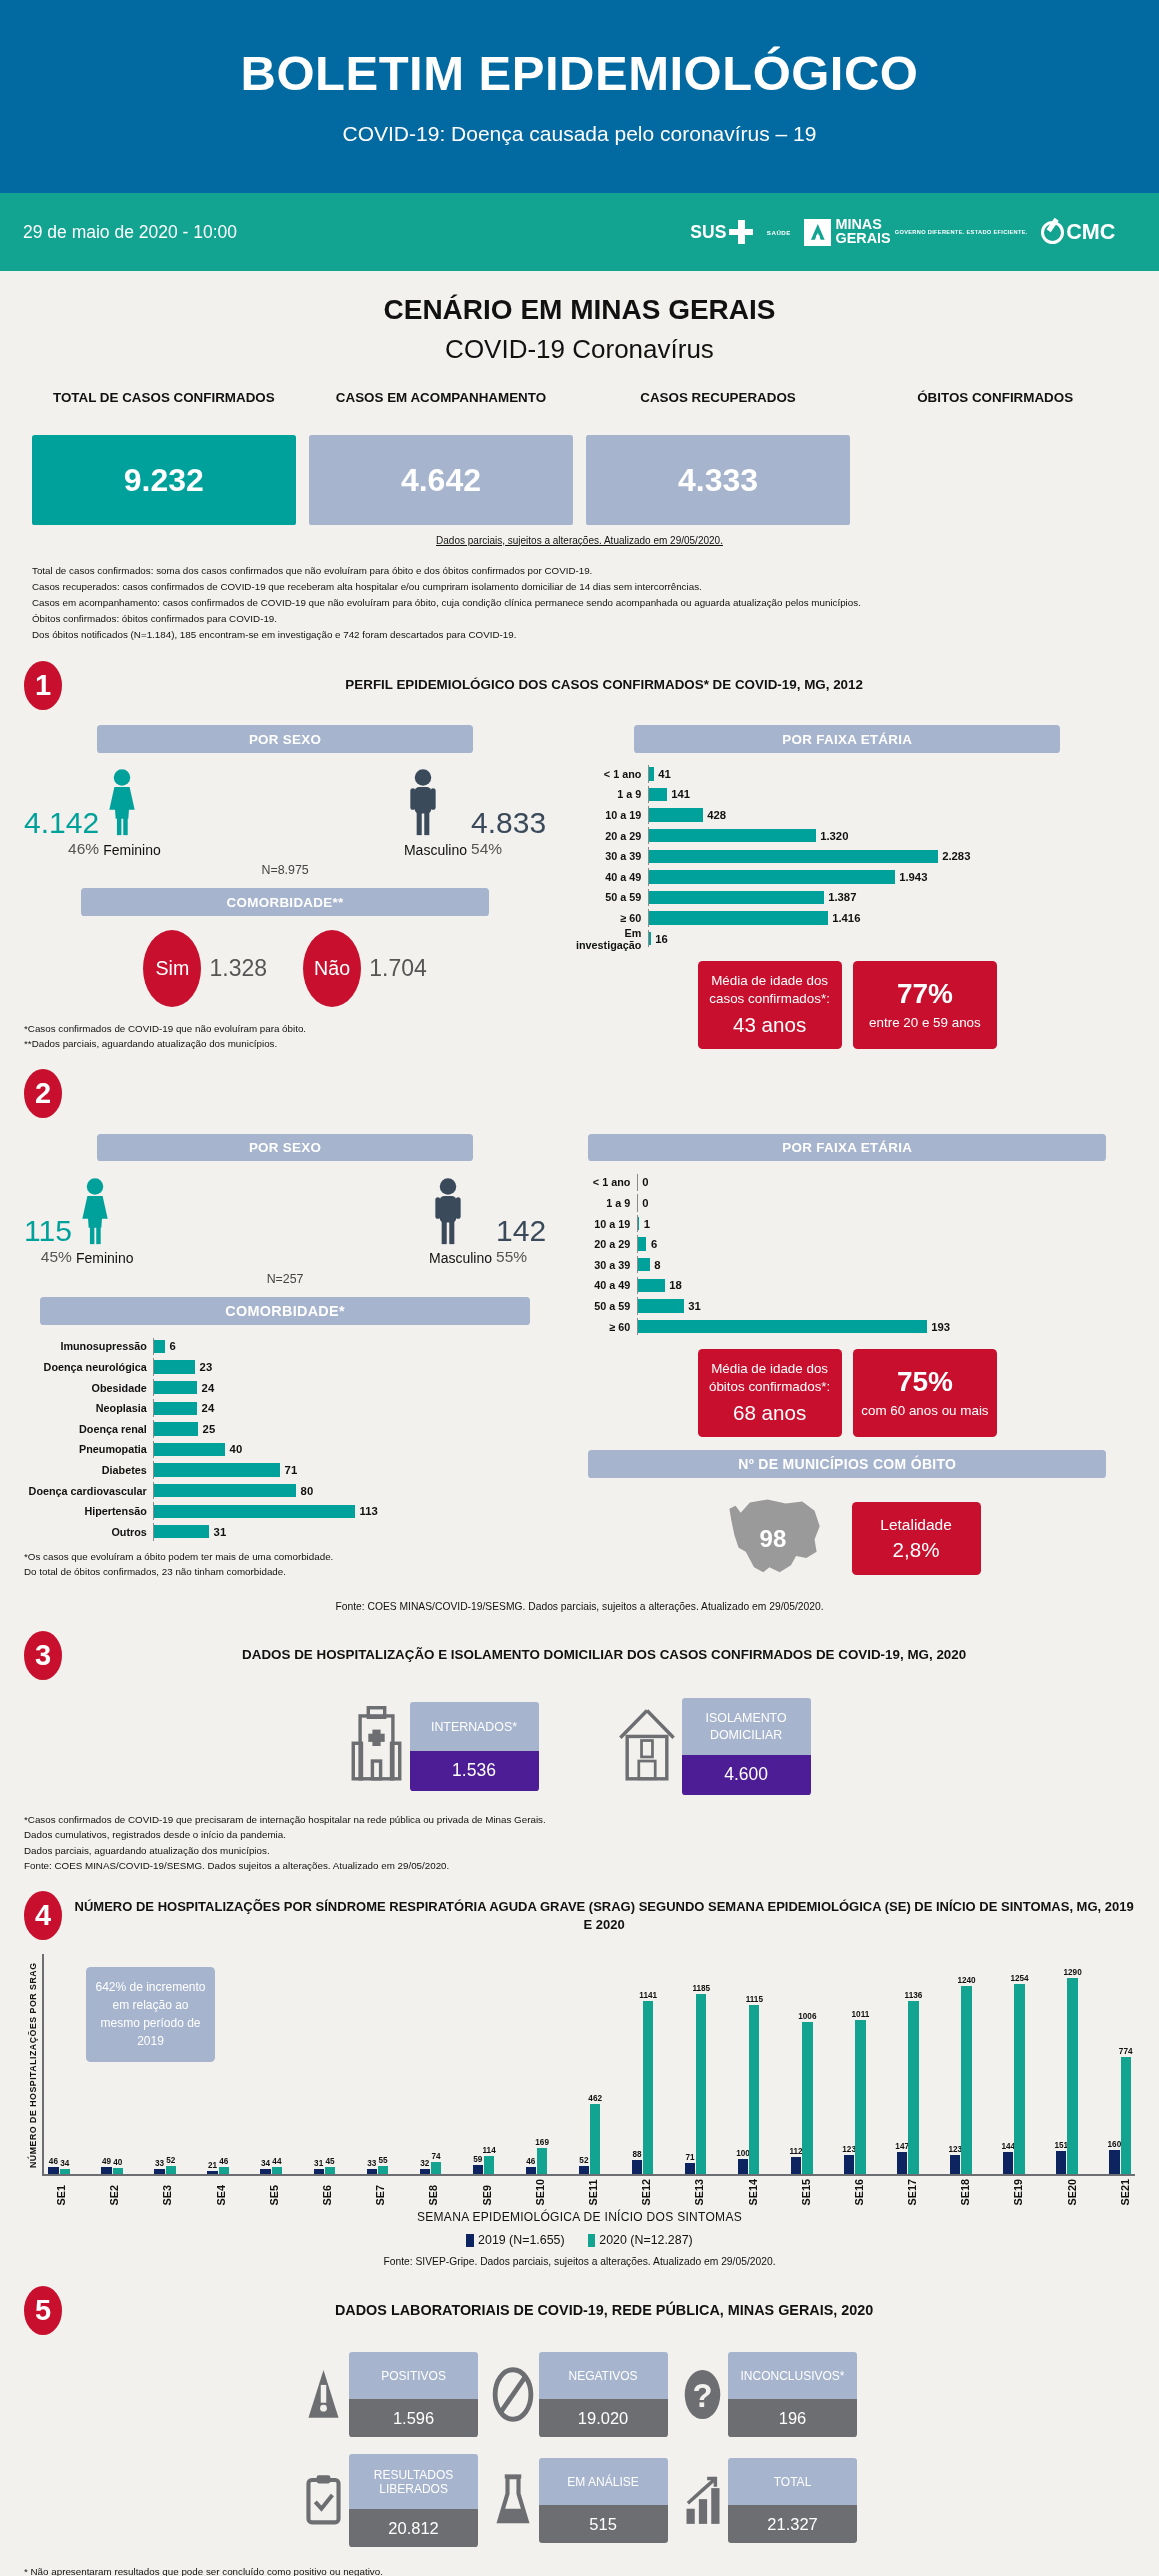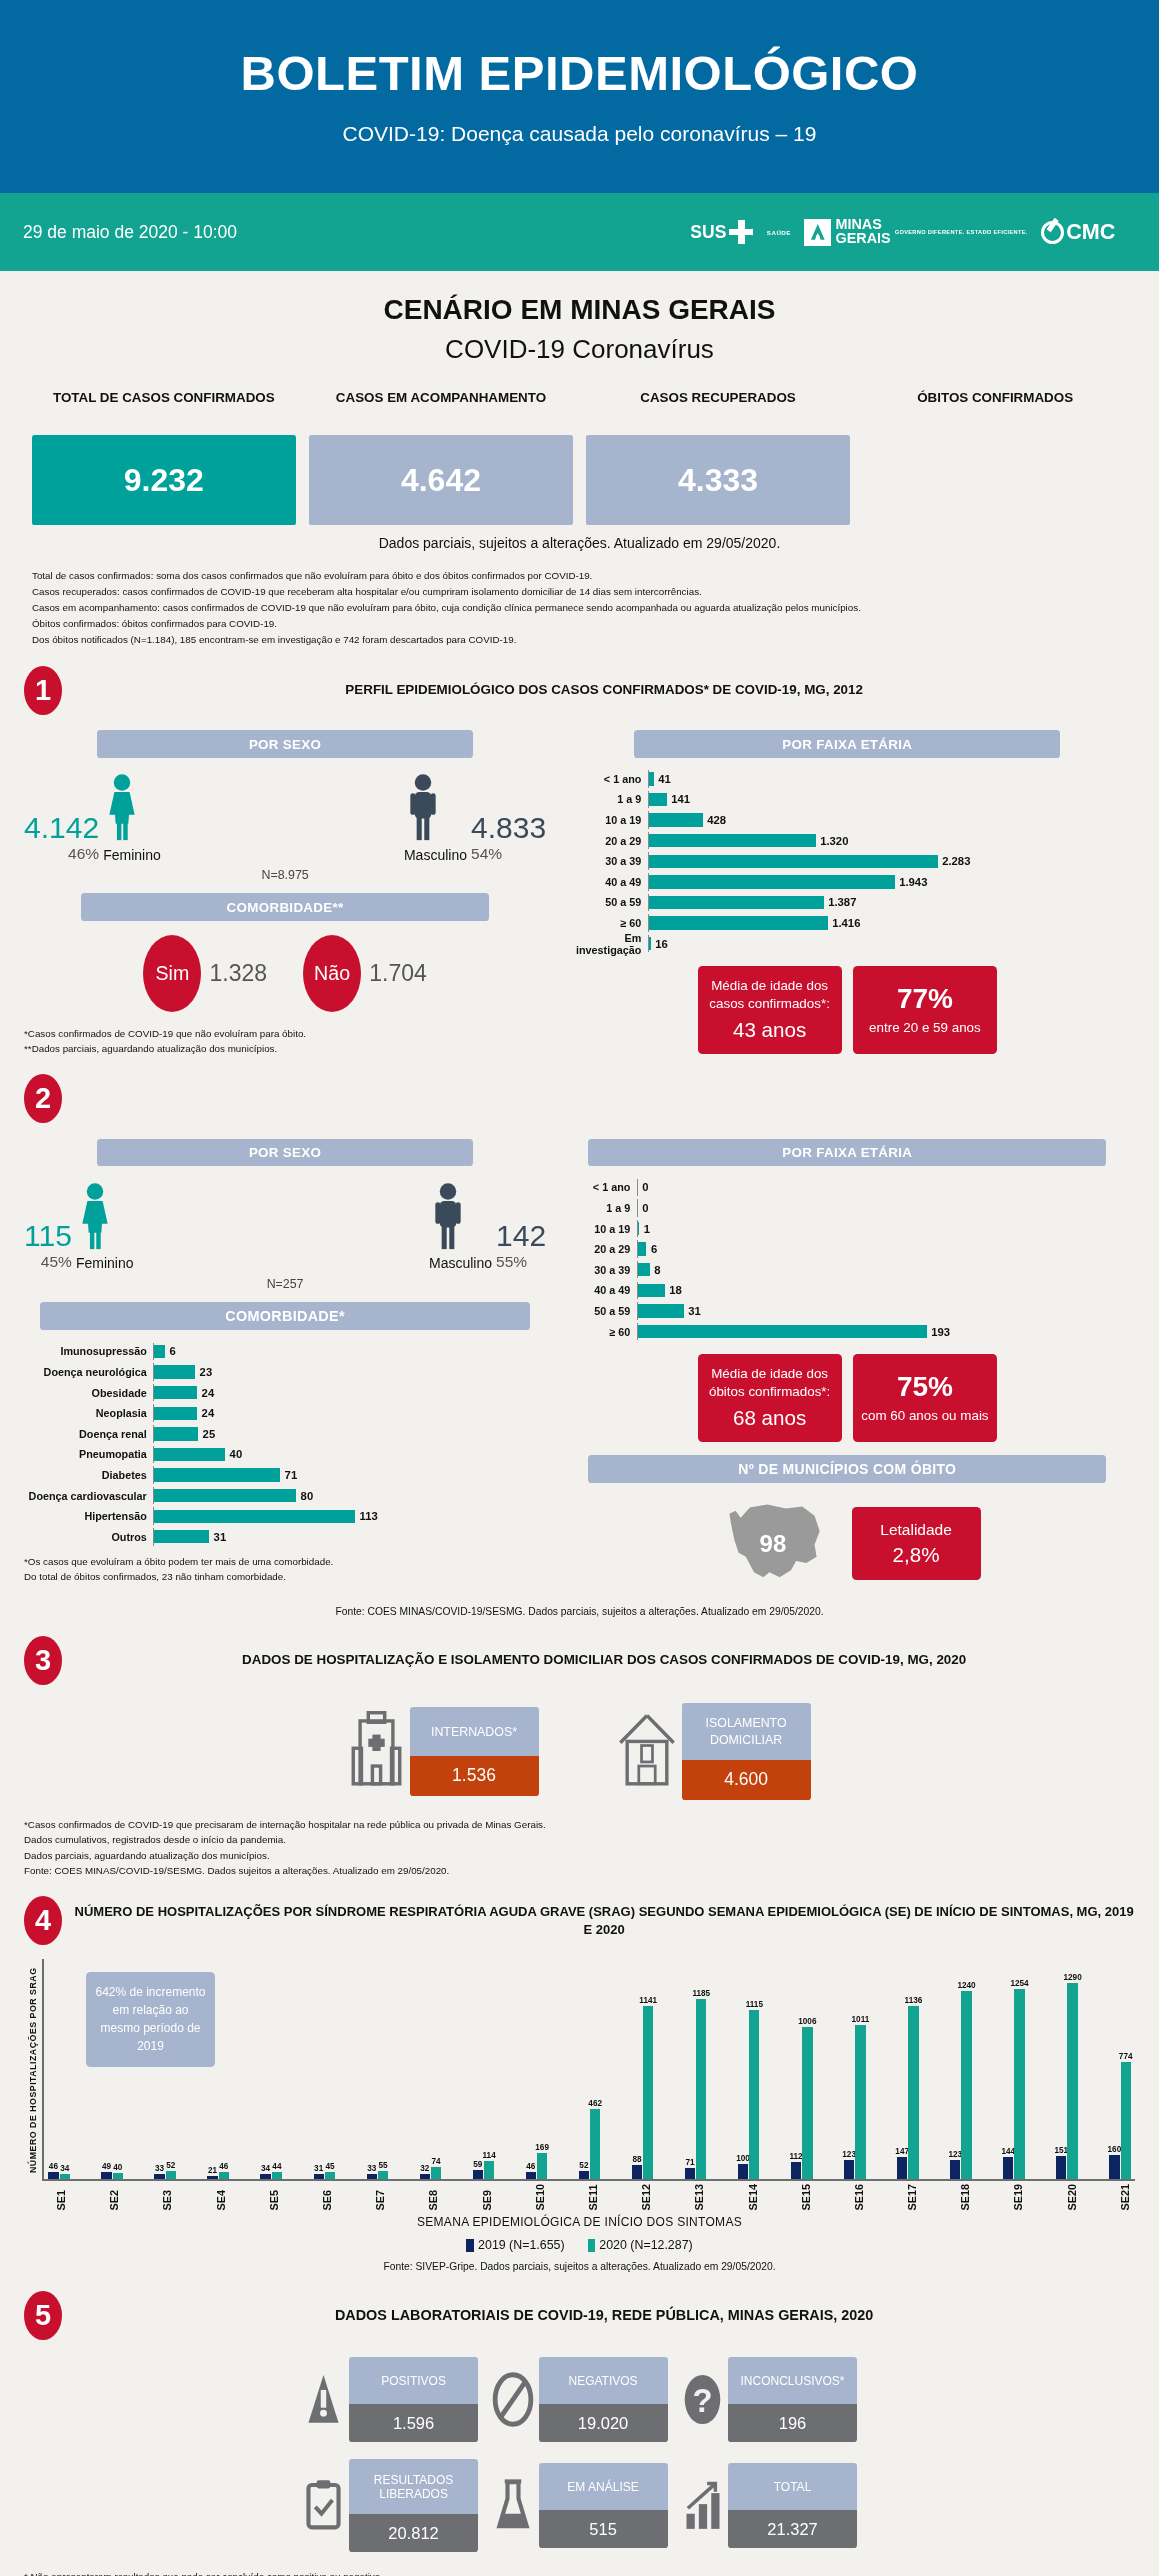--- a/index.html
+++ b/index.html
@@ -38,21 +38,21 @@
   .cen{padding:23px 0 0;text-align:center;}
   .cen h3{font-size:28px;font-weight:bold;color:#111;}
   .cen h4{font-size:26px;color:#111;font-weight:normal;margin-top:8.2px;}
   .cards{display:flex;justify-content:center;gap:13.4px;margin-top:24px;padding:0 32px;}
   .card{flex:1;text-align:center;}
   .card .lbl{font-size:13.4px;font-weight:bold;color:#111;line-height:1.28;min-height:40px;}
   .card .val{margin-top:6.2px;height:90px;border-radius:2.6px;display:flex;align-items:center;justify-content:center;color:#fff;font-size:32px;font-weight:bold;}
   .card.green .val{background:#00a19a;}
   .card.grey .val{background:#a6b4cd;}
   .foot-notes{padding:9.3px 32px 0;}
-  .foot-notes .n1{font-size:14px;color:#111;}
+  .foot-notes .n1{font-size:10px;color:#111;text-decoration:underline;}
   .foot-notes .blk{margin-top:17.5px;}
   .foot-notes .blk p{font-size:9.8px;color:#111;line-height:1.62;text-align:justify;}
 
   
   .section{padding:0 24px;}
   .sec-head{display:flex;align-items:center;gap:11.3px;margin-top:18.5px;}
   .sec-head .txt{flex:1;text-align:center;font-size:13.4px;font-weight:bold;color:#111;line-height:1.4;}
   .cols{display:flex;gap:13.4px;margin-top:7.2px;}
   .colL{width:47%;}
   .colR{flex:1;}
@@ -90,21 +90,21 @@
   
   .munic{display:flex;align-items:center;justify-content:center;gap:19.6px;margin-top:11.3px;}
   .mapwrap{position:relative;width:118px;height:98px;}
   .mapwrap .cnt{position:absolute;inset:0;display:flex;align-items:center;justify-content:center;color:#fff;font-size:24px;font-weight:bold;}
 
   
   .hosp{display:flex;justify-content:center;gap:77px;margin-top:18.5px;}
   .hospitem{display:flex;align-items:center;gap:4.1px;}
   .hospbox{width:129px;border-radius:3.1px;overflow:hidden;}
   .hospbox .h{background:#a6b4cd;color:#fff;font-size:12.4px;text-align:center;padding:12.4px 3.1px;line-height:1.3;min-height:49px;display:flex;align-items:center;justify-content:center;}
-  .hospbox .v{background:#c2410c;color:#fff;font-size:17.5px;text-align:center;padding:9.3px 3.1px;}
+  .hospbox .v{background:#4c1d95;color:#fff;font-size:17.5px;text-align:center;padding:9.3px 3.1px;}
 
   
   .srag{margin-top:13.4px;display:flex;}
   .yaxis-lab{writing-mode:vertical-rl;transform:rotate(180deg);font-size:8.8px;font-weight:bold;letter-spacing:0.5px;text-align:center;padding:0 4.1px;color:#111;display:flex;align-items:center;justify-content:center;}
   .plot{flex:1;position:relative;border-left:2.1px solid #6d6e71;border-bottom:2.1px solid #6d6e71;height:222px;display:flex;align-items:flex-end;justify-content:space-between;padding:0 4.1px;}
   .grp{display:flex;align-items:flex-end;gap:1px;position:relative;}
   .bcol{position:relative;display:flex;flex-direction:column;justify-content:flex-end;align-items:center;}
   .bcol .b{width:10.3px;}
   .bcol.y19 .b{background:#0d2461;}
   .bcol.y20 .b{background:#12a391;}

